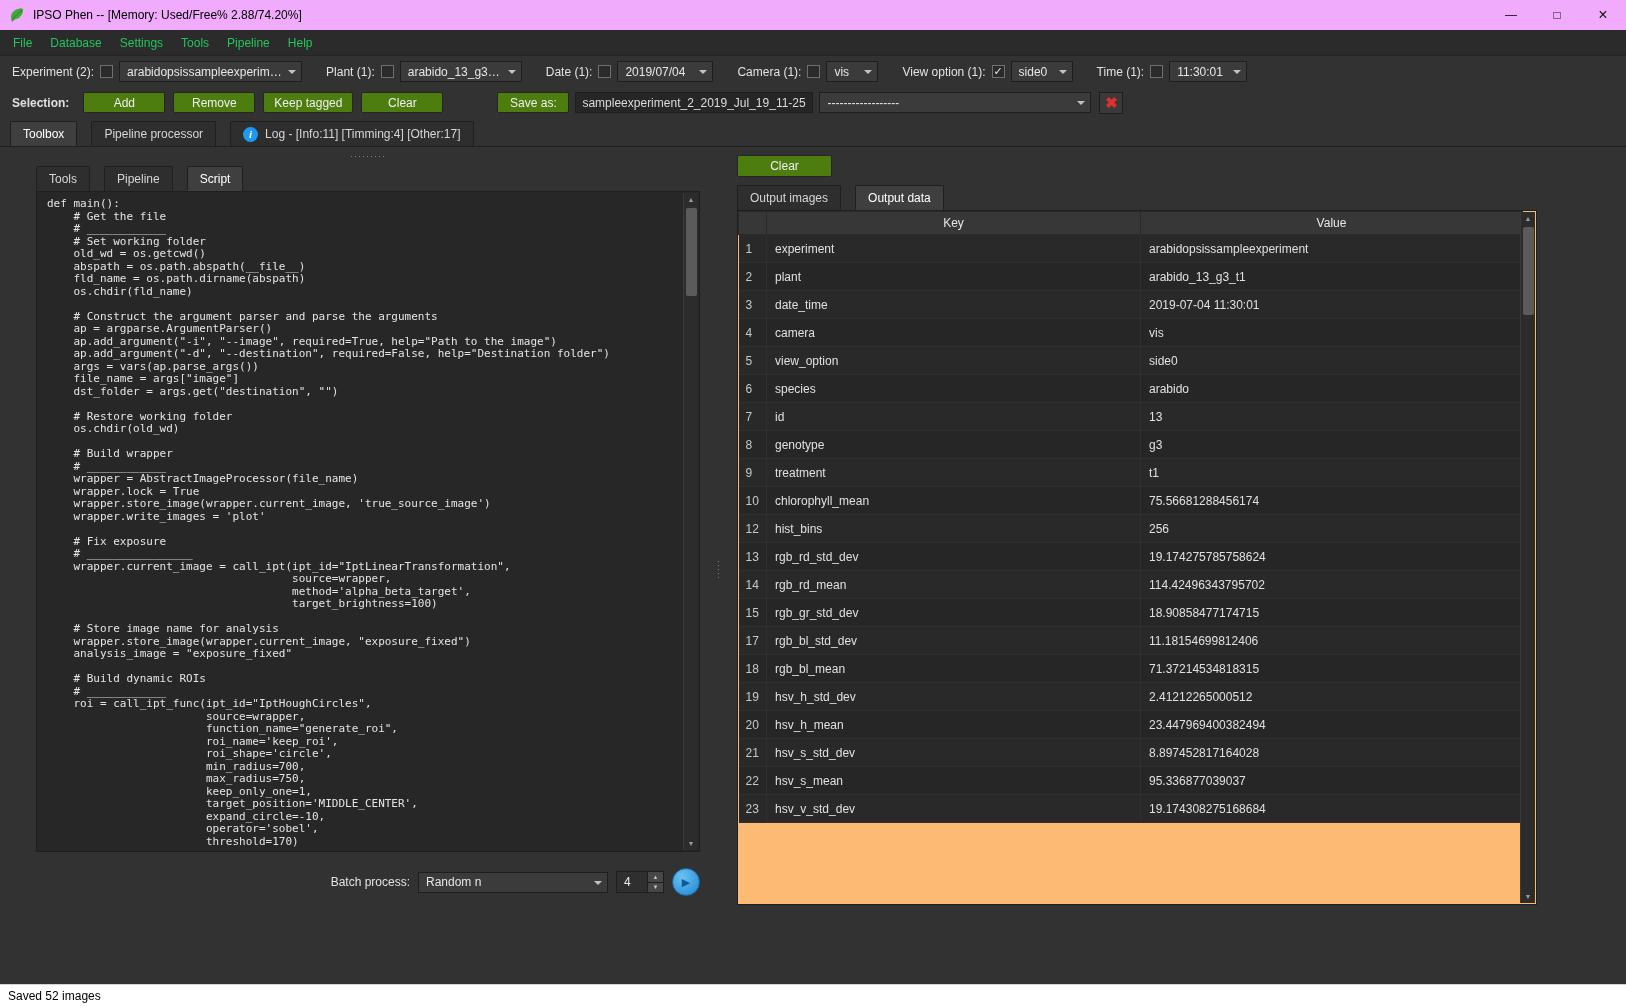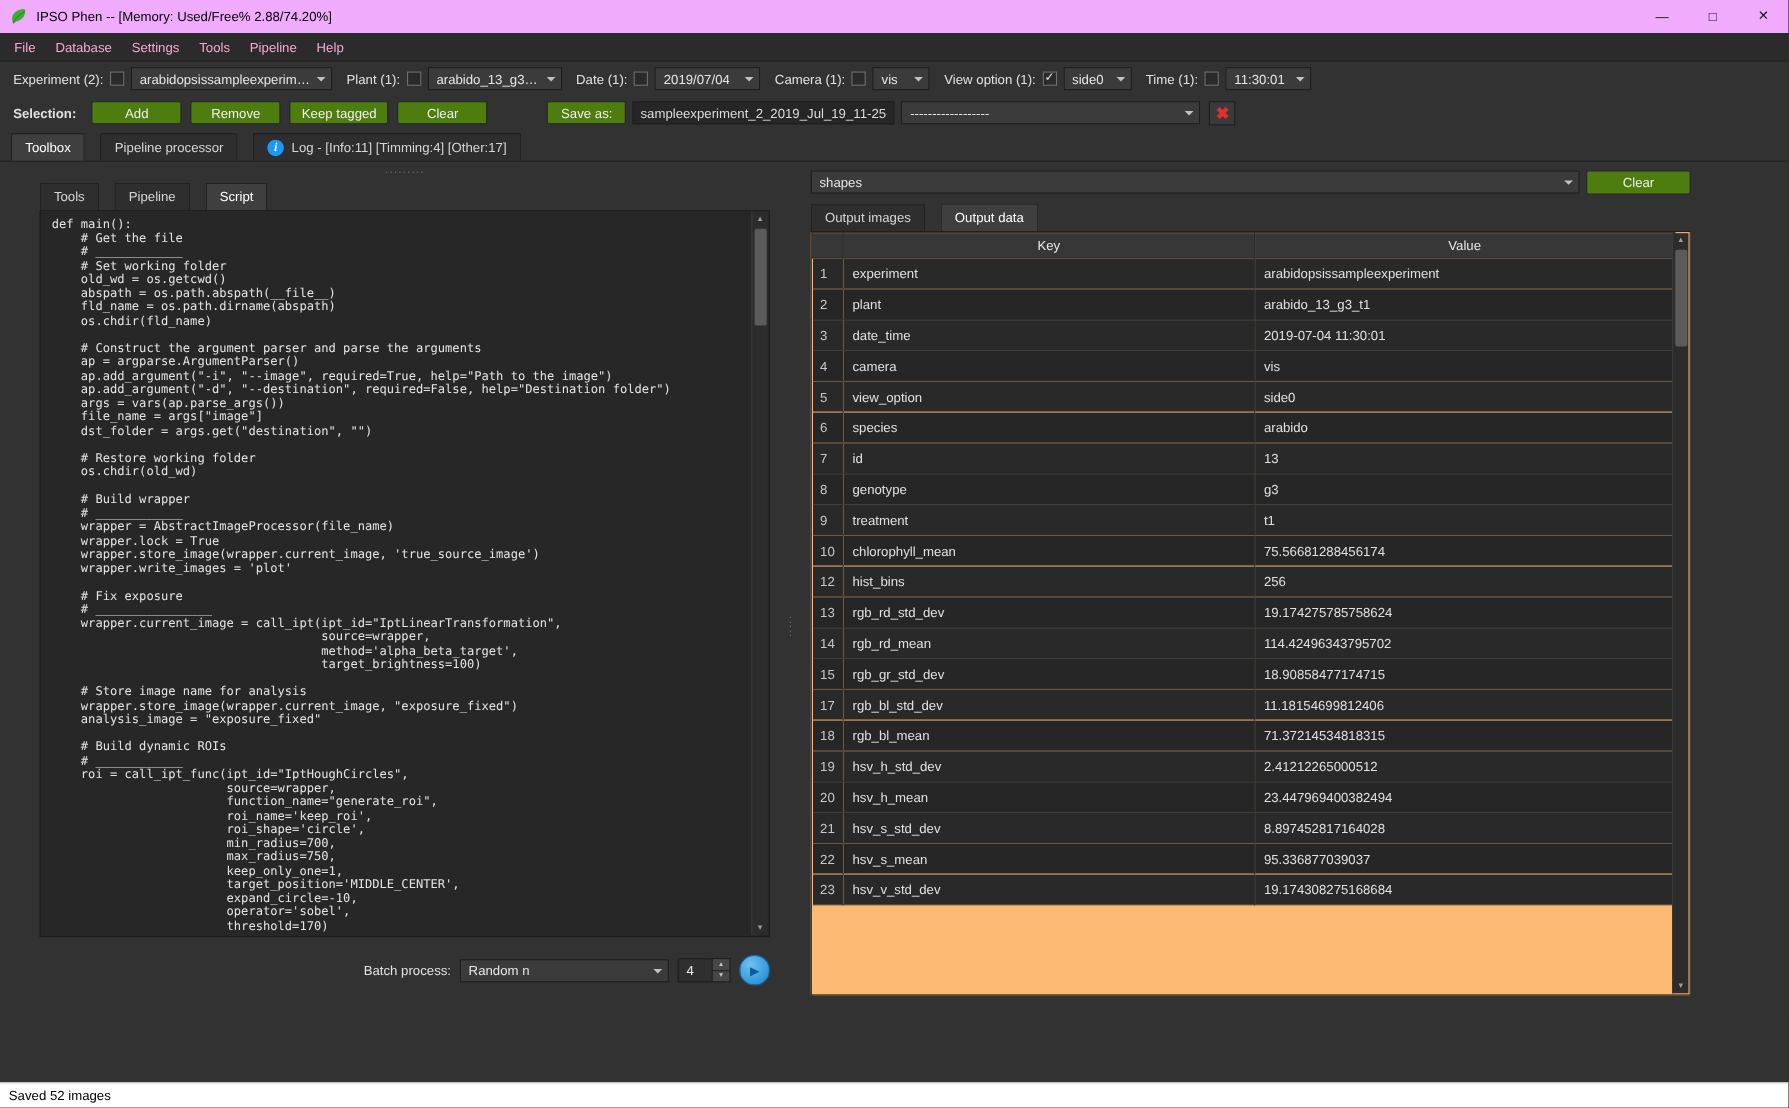--- a/index.html
+++ b/index.html
@@ -14,25 +14,25 @@
   
   .titlebar { height:30px; background:#f0abfc; color:#000; display:flex; align-items:center; padding-left:8px; flex:0 0 auto; }
   .titlebar .app-icon { width:18px; height:18px; margin-right:7px; display:inline-flex; }
   .titlebar .title { font-size:12px; color:#000; }
   .titlebar .spacer { flex:1; }
   .winbtn { width:46px; height:30px; display:flex; align-items:center; justify-content:center; color:#111; font-size:12px; }
   .winbtn.close { font-size:16px; }
 
   
   .menubar { height:26px; background:#2b2b2b; border-bottom:1px solid #242424; display:flex; align-items:center; padding-left:4px; flex:0 0 auto; }
-  .menu-item { padding:16px 9px; color:#f9a8d4; height:100%; display:inline-flex; align-items:center; }
+  .menu-item { padding:16px 9px; color:#22c55e; height:100%; display:inline-flex; align-items:center; }
 
   
   .filterbar { height:31px; display:flex; align-items:center; padding-left:12px; flex:0 0 auto; }
-  .field { display:flex; align-items:center; gap:6px; margin-right:13px; }
+  .field { display:flex; align-items:center; gap:6px; margin-right:24px; }
   .flabel { color:#e2e2e2; white-space:nowrap; }
   .checkbox { width:13px; height:13px; background:#2a2a2a; border:1px solid #6f6f6f; display:inline-flex; align-items:center; justify-content:center; flex:0 0 auto; }
   .checkbox .check { font-size:11px; line-height:11px; color:#eaeaea; }
   .dropdown { position:relative; height:21px; background:#3b3b3b; border:1px solid #1e1e1e; display:flex; align-items:center; padding:0 18px 0 7px; color:#e6e6e6; white-space:nowrap; overflow:hidden; }
   .ddtext { overflow:hidden; text-overflow:ellipsis; white-space:nowrap; }
   .ddarrow { position:absolute; right:5px; top:8px; width:0; height:0; border-left:4px solid transparent; border-right:4px solid transparent; border-top:4px solid #c2c2c2; }
   .dd-experiment{width:183px} .dd-plant{width:122px} .dd-date{width:96px}
   .dd-camera{width:52px} .dd-view-option{width:62px} .dd-time{width:78px}
 
   
@@ -308,24 +308,20 @@
         <span class="play">▶</span>
       </div>
     </div>
 
     <div class="vsplit">
       <div class="grip-v">·<br>·<br>·<br>·<br>·</div>
     </div>
 
     <div class="right">
       <div class="right-top">
-        <div class="dropdown dd-shapes">
-          <span class="ddtext">shapes</span>
-          <span class="ddarrow"></span>
-        </div>
         <span class="btn clear-btn">Clear</span>
       </div>
       <div class="right-tabbar">
         <div class="tab">
           <span>Output images</span>
         </div>
         <div class="tab active">
           <span>Output data</span>
         </div>
       </div>

